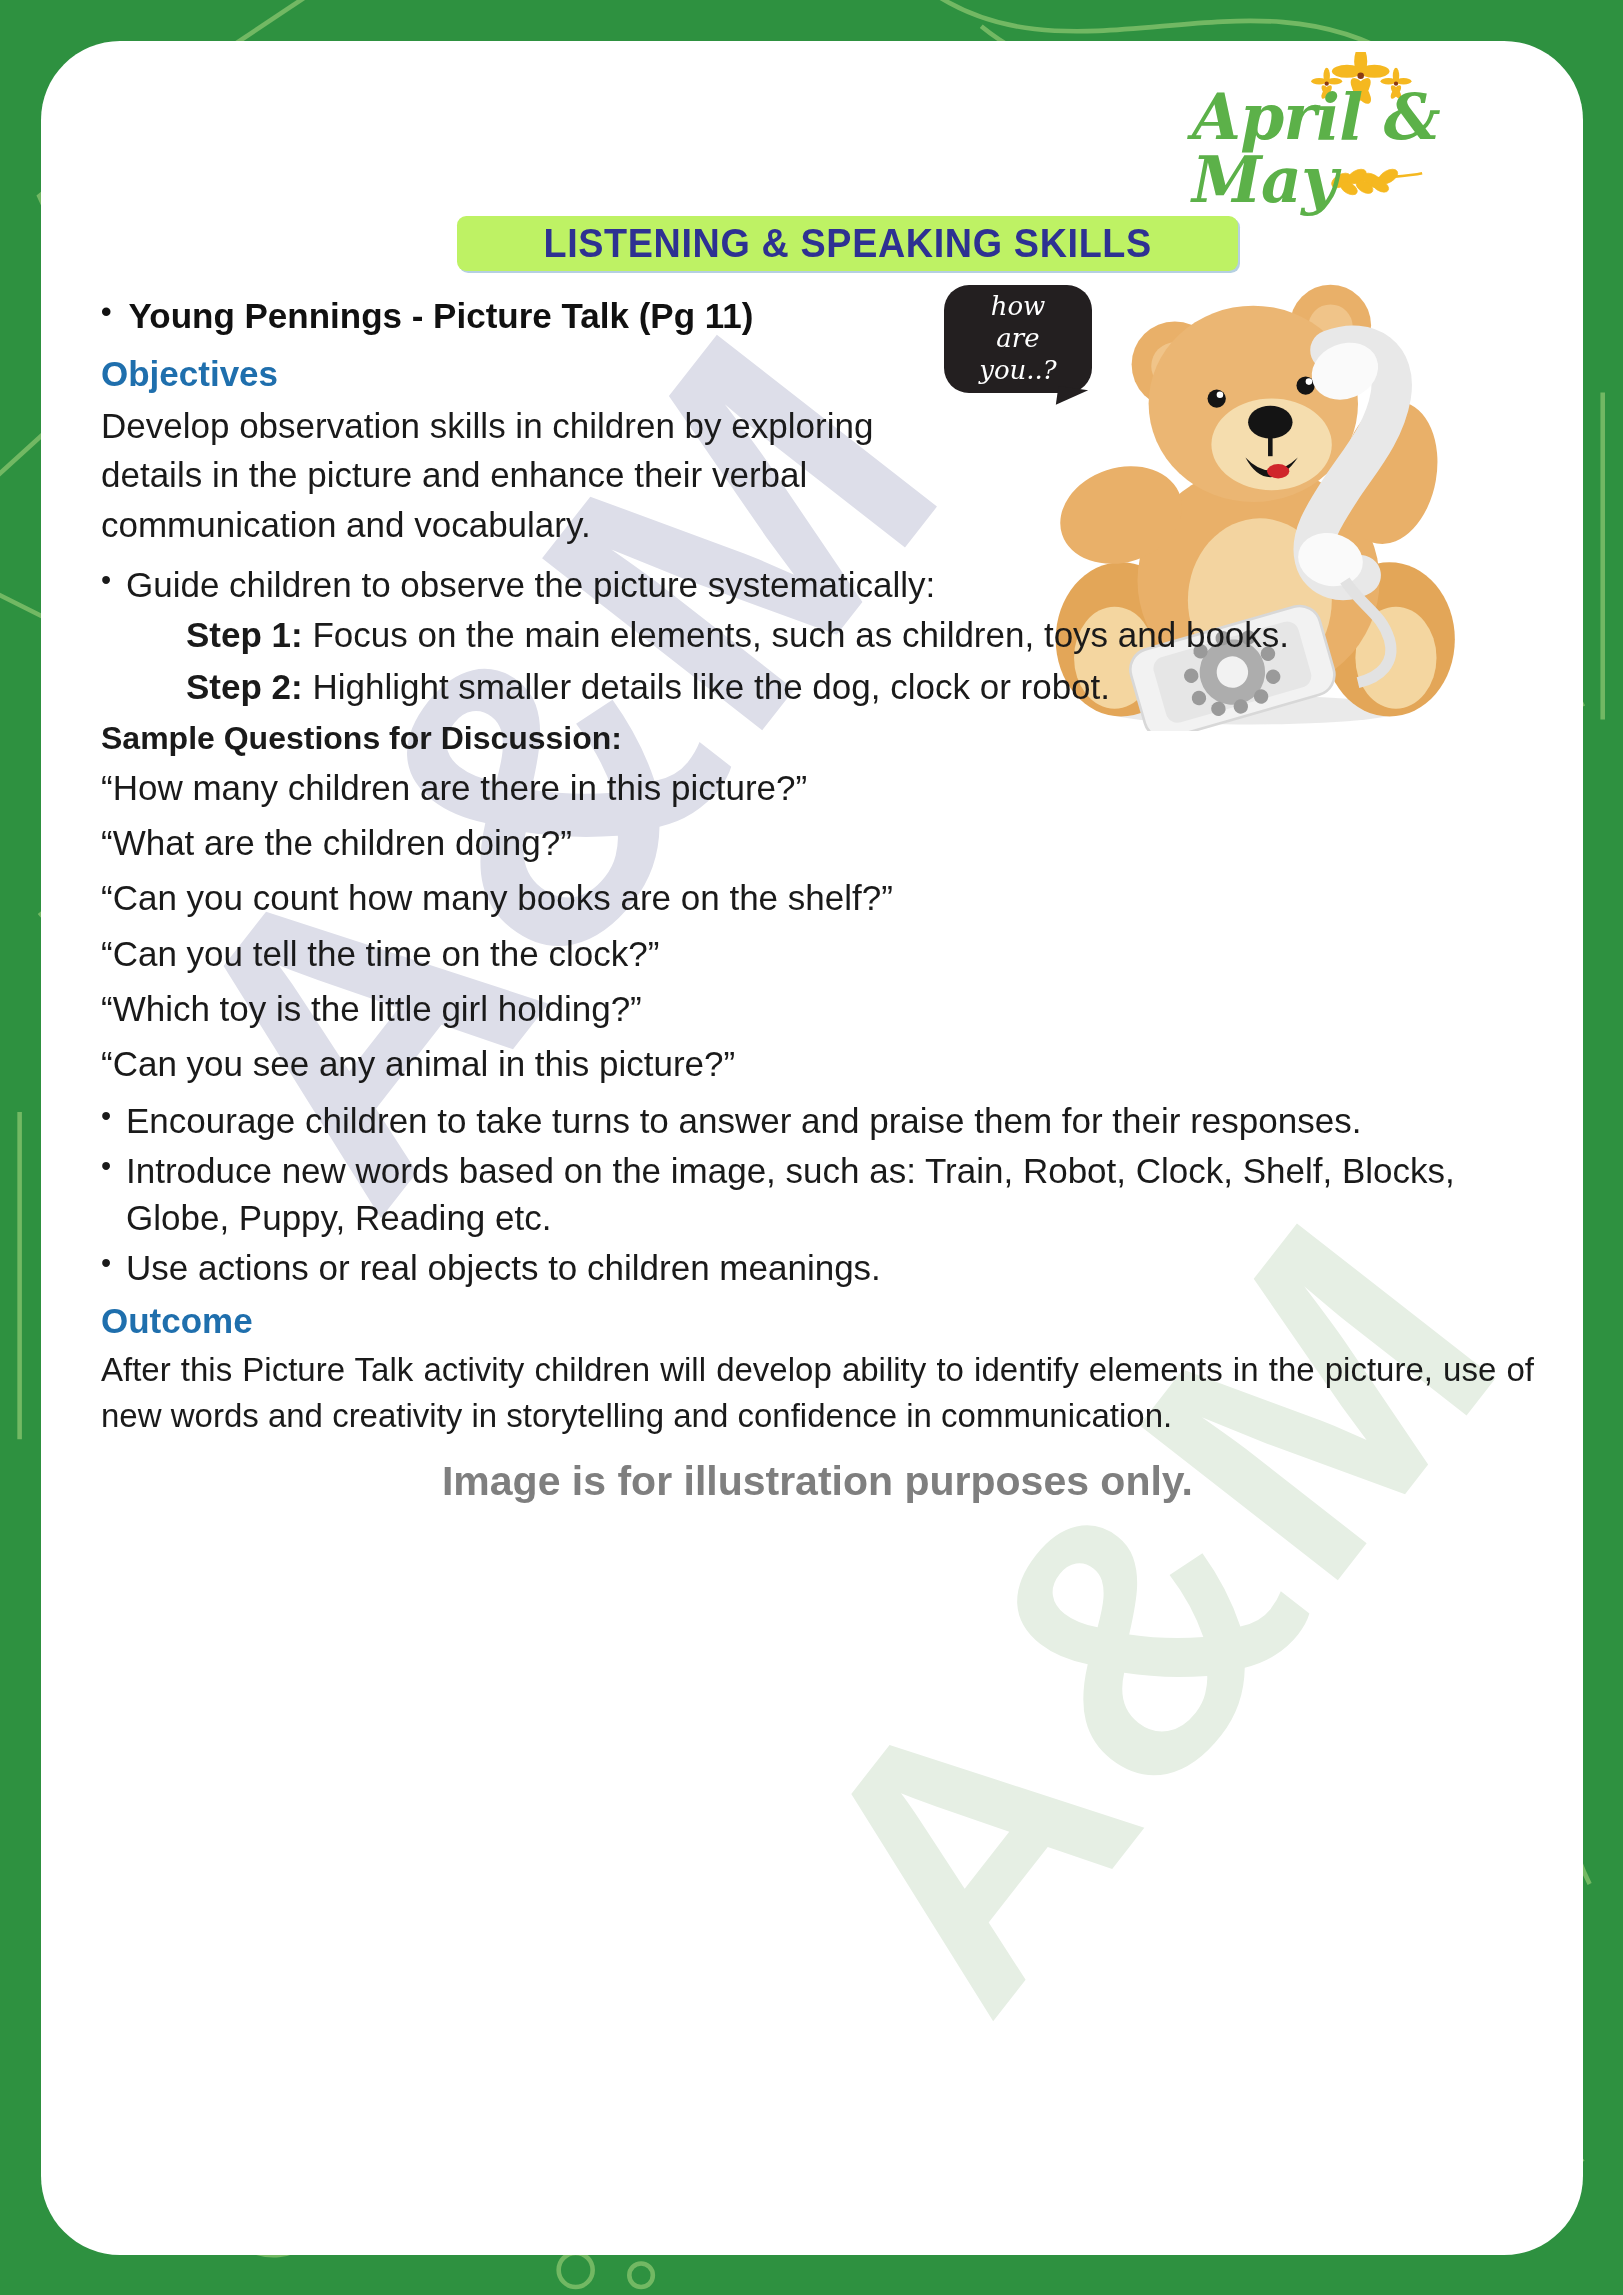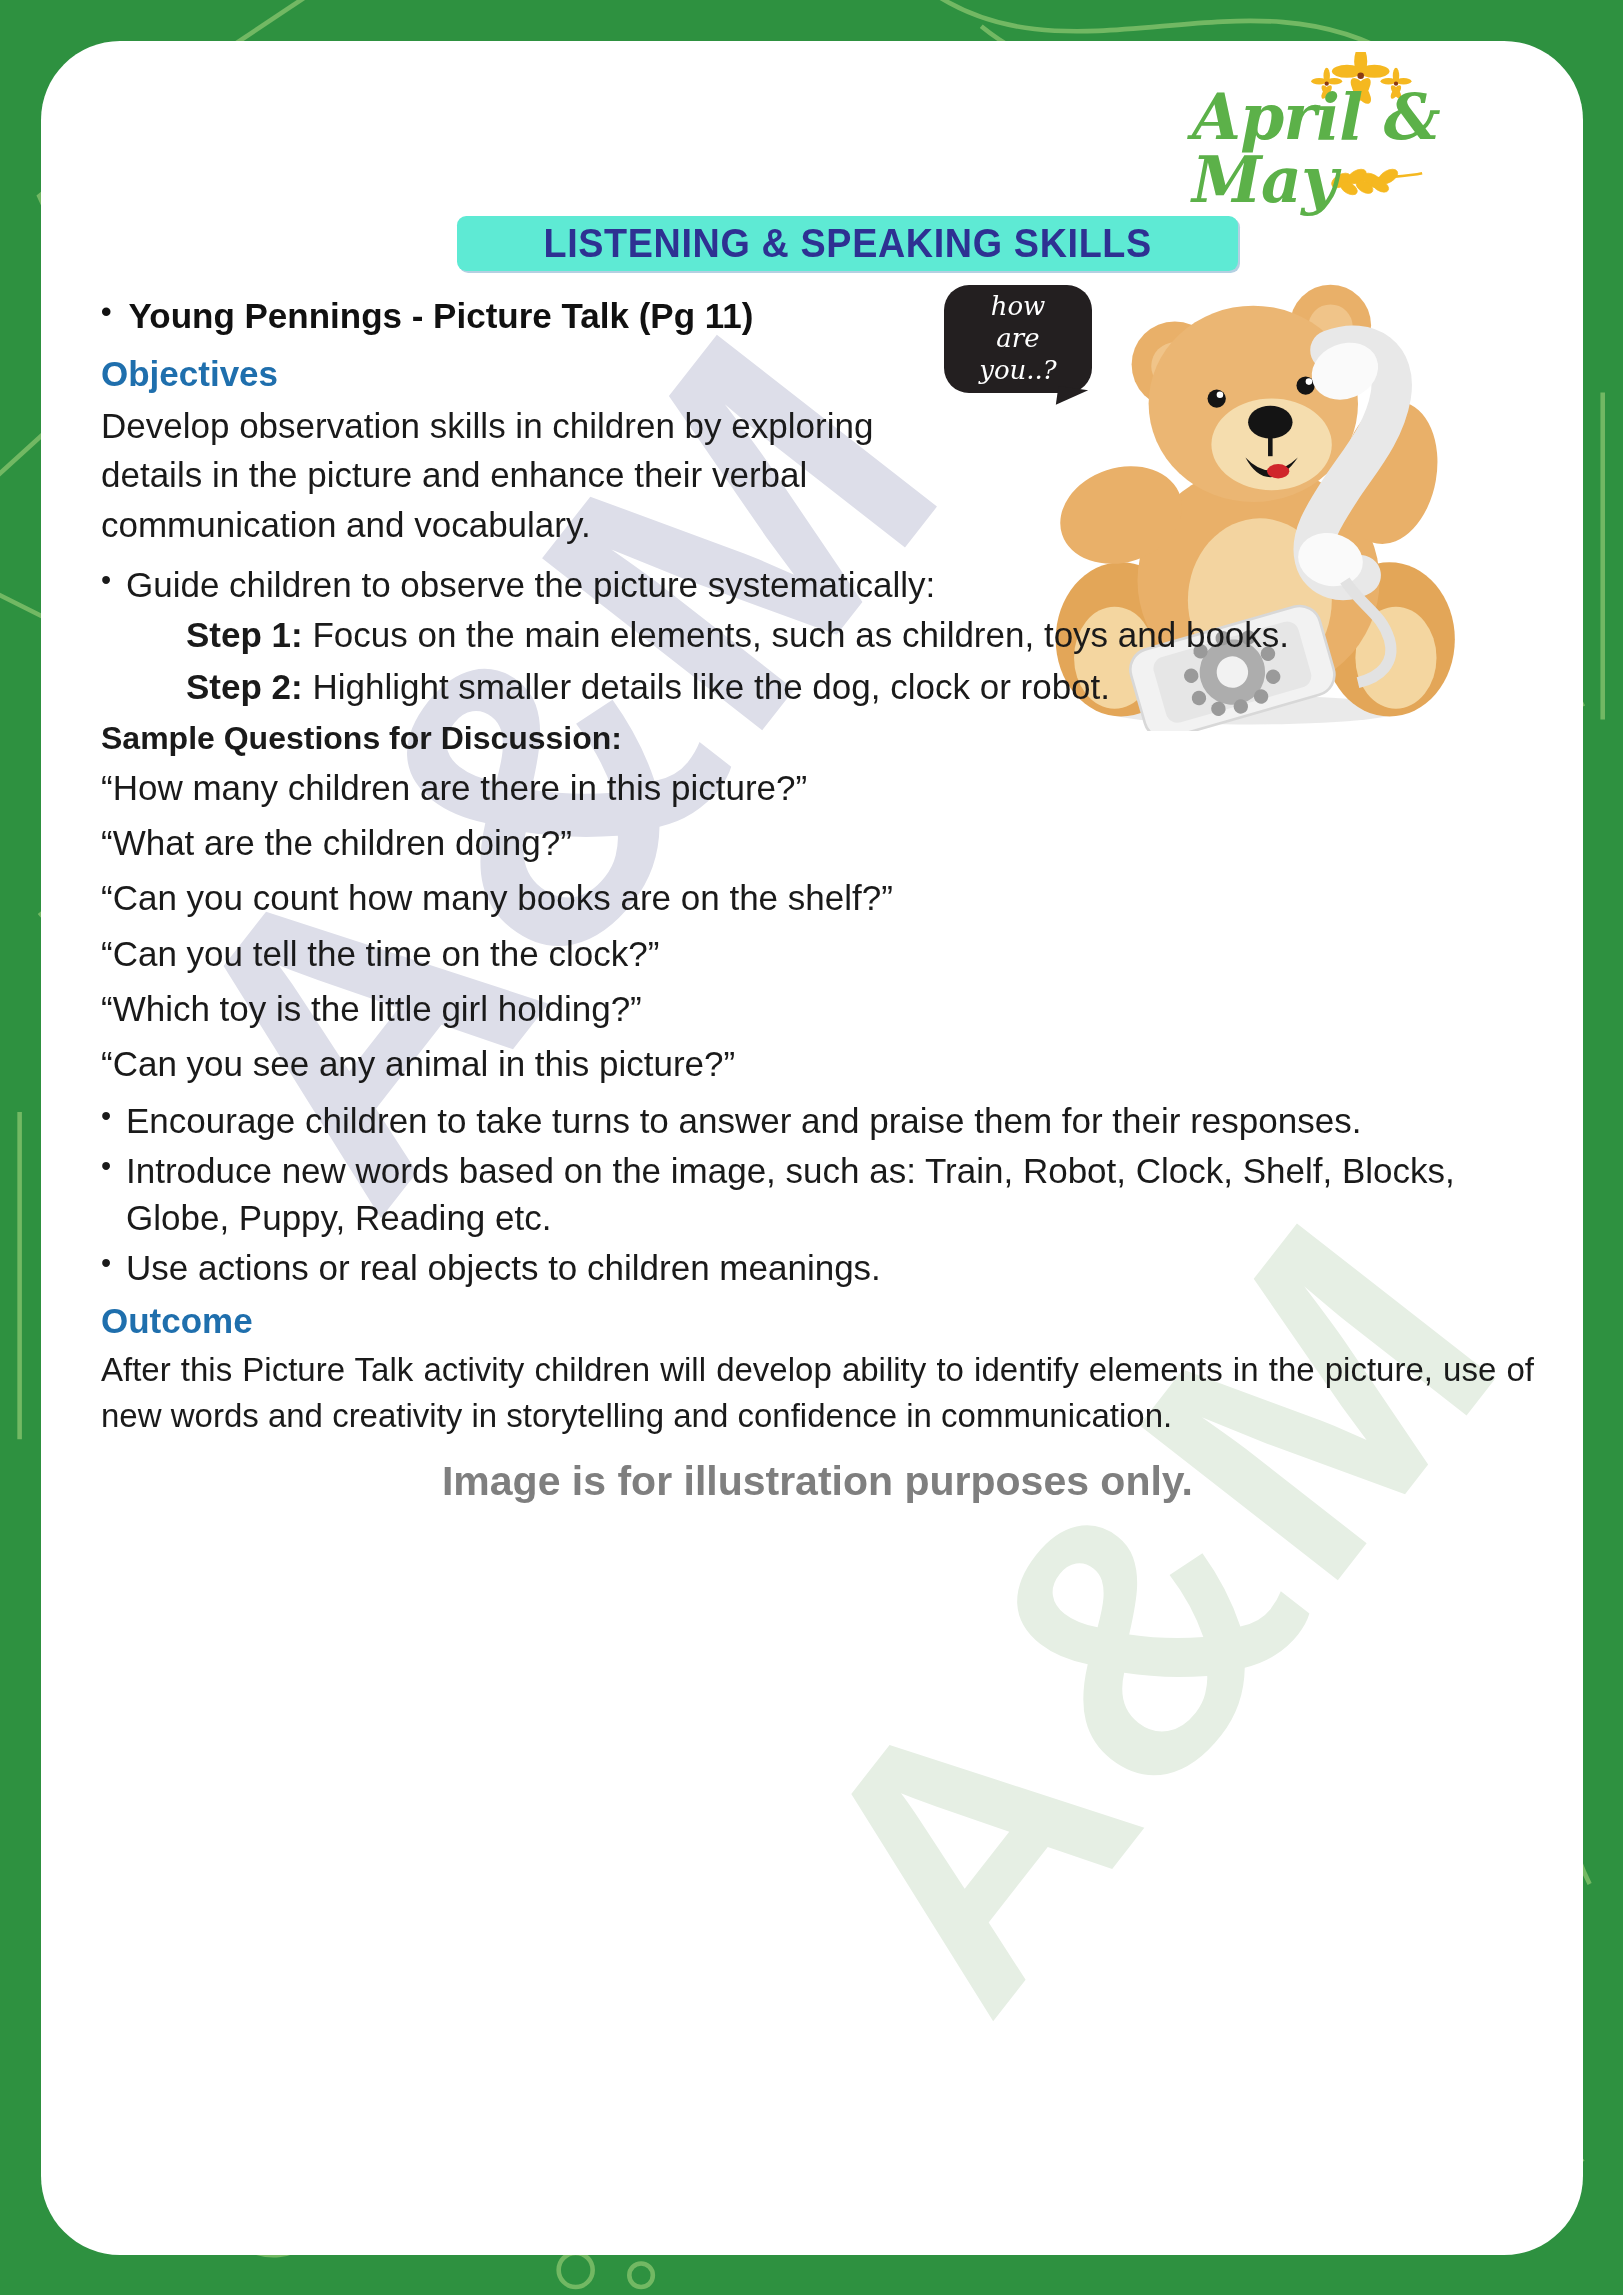--- a/index.html
+++ b/index.html
@@ -88,21 +88,21 @@
     line-height: 1;
   }
 
   
   .banner {
     position: absolute;
     left: 416px;
     top: 175px;
     width: 781px;
     height: 55px;
-    background: #5eead4;
+    background: #bef264;
     border-radius: 9.2px;
     box-shadow: 2px 2px 0 rgba(90,150,190,0.45);
     display: flex;
     align-items: center;
     justify-content: center;
   }
   .banner-text {
     font-family: "Liberation Sans Narrow", "Liberation Sans", sans-serif;
     font-weight: 700;
     font-size: 41px;

